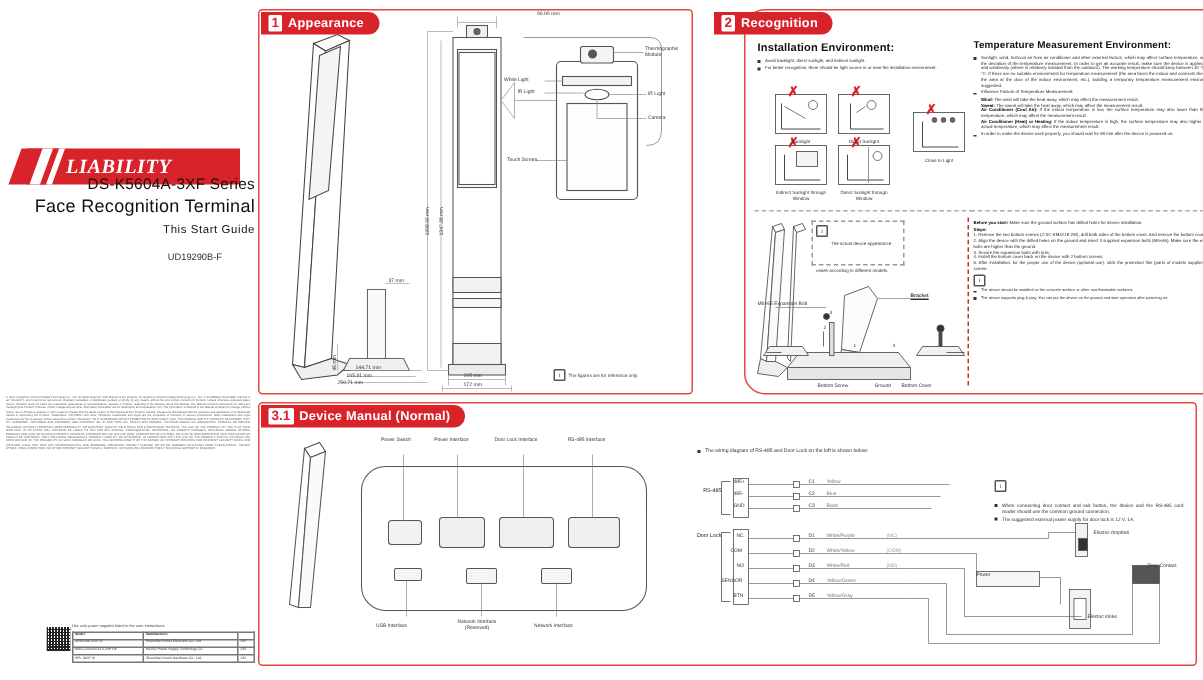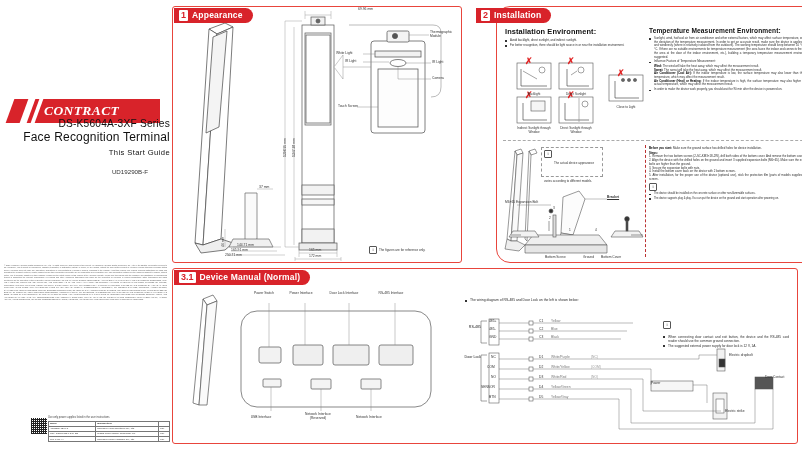--- a/index.html
+++ b/index.html
@@ -96,21 +96,21 @@
 </style>
 </head>
 <body>
 
 <div class="page">
 
   <div class="brandbar">
     <div class="slash"></div>
     <div class="slash2"></div>
     <div class="slash3"></div>
-    <div class="wordmark">CONTRACT</div>
+    <div class="wordmark">LIABILITY</div>
   </div>
 
   <div class="prodline" id="pt1">DS-K5604A-3XF  Series</div>
   <div class="prodline" id="pt2">Face Recognition Terminal</div>
   <div class="prodline" id="pqsg">This  Start  Guide</div>
   <div class="prodline" id="pud">UD19290B-F</div>
 
   <div class="legal">© 2021 Hangzhou Hikvision Digital Technology Co., Ltd. All rights reserved. This Manual is the property of Hangzhou Hikvision Digital Technology Co., Ltd. or its affiliates (hereinafter referred to as "Hikvision"), and it cannot be reproduced, changed, translated, or distributed, partially or wholly, by any means, without the prior written consent of Hikvision. Unless otherwise expressly stated herein, Hikvision does not make any warranties, guarantees or representations, express or implied, regarding to the Manual. About this Manual: The Manual includes instructions for using and managing the Product. Pictures, charts, images and all other information hereinafter are for description and explanation only. The information contained in the Manual is subject to change, without notice, due to firmware updates or other reasons. Please find the latest version of this Manual at the Hikvision website. Please use this Manual with the guidance and assistance of professionals trained in supporting the Product. Trademarks: HIKVISION and other Hikvision's trademarks and logos are the properties of Hikvision in various jurisdictions. Other trademarks and logos mentioned are the properties of their respective owners. Disclaimer: TO THE MAXIMUM EXTENT PERMITTED BY APPLICABLE LAW, THIS MANUAL AND THE PRODUCT DESCRIBED, WITH ITS HARDWARE, SOFTWARE AND FIRMWARE, ARE PROVIDED "AS IS" AND "WITH ALL FAULTS AND ERRORS". HIKVISION MAKES NO WARRANTIES, EXPRESS OR IMPLIED, INCLUDING WITHOUT LIMITATION, MERCHANTABILITY, SATISFACTORY QUALITY, OR FITNESS FOR A PARTICULAR PURPOSE. THE USE OF THE PRODUCT BY YOU IS AT YOUR OWN RISK. IN NO EVENT WILL HIKVISION BE LIABLE TO YOU FOR ANY SPECIAL, CONSEQUENTIAL, INCIDENTAL, OR INDIRECT DAMAGES, INCLUDING, AMONG OTHERS, DAMAGES FOR LOSS OF BUSINESS PROFITS, BUSINESS INTERRUPTION, OR LOSS OF DATA, CORRUPTION OF SYSTEMS, OR LOSS OF DOCUMENTATION, WHETHER BASED ON BREACH OF CONTRACT, TORT (INCLUDING NEGLIGENCE), PRODUCT LIABILITY, OR OTHERWISE, IN CONNECTION WITH THE USE OF THE PRODUCT, EVEN IF HIKVISION HAS BEEN ADVISED OF THE POSSIBILITY OF SUCH DAMAGES OR LOSS. YOU ACKNOWLEDGE THAT THE NATURE OF INTERNET PROVIDES FOR INHERENT SECURITY RISKS, AND HIKVISION SHALL NOT TAKE ANY RESPONSIBILITIES FOR ABNORMAL OPERATION, PRIVACY LEAKAGE OR OTHER DAMAGES RESULTING FROM CYBER-ATTACK, HACKER ATTACK, VIRUS INSPECTION, OR OTHER INTERNET SECURITY RISKS; HOWEVER, HIKVISION WILL PROVIDE TIMELY TECHNICAL SUPPORT IF REQUIRED.</div>
 
   <div class="supplywrap">
@@ -392,21 +392,21 @@
         <div class="bullet">The device should be installed on the concrete surface or other non-flammable surfaces.</div>
         <div class="bullet">The device supports plug &amp; play. You can put the device on the ground and start operation after powering on.</div>
       </div>
     </div>
 
     <div style="position:absolute;left:148px;top:138px;height:112px;border-left:.7px dashed #b33;"></div>
   </div>
 
   <div class="pill" style="left:476px;top:8px;">
     <span class="num">2</span>
-    <span class="ttl">Installation</span>
+    <span class="ttl">Recognition</span>
   </div>
 
   <div class="panel" style="left:172px;top:268px;width:624px;height:174px;">
 
     <svg style="position:absolute;left:8px;top:24px;" width="270" height="120">
       <g stroke="#555" stroke-width=".7" fill="#fff">
         <path d="M22 6 L32 2 L36 8 L26 12 Z"></path>
         <path d="M22 6 L26 12 L18 112 L12 110 Z"></path>
         <path d="M26 12 L36 8 L26 112 L18 112 Z" fill="#fafafa"></path>
         <rect x="60" y="18" width="190" height="96" rx="16" fill="#fff"></rect>

